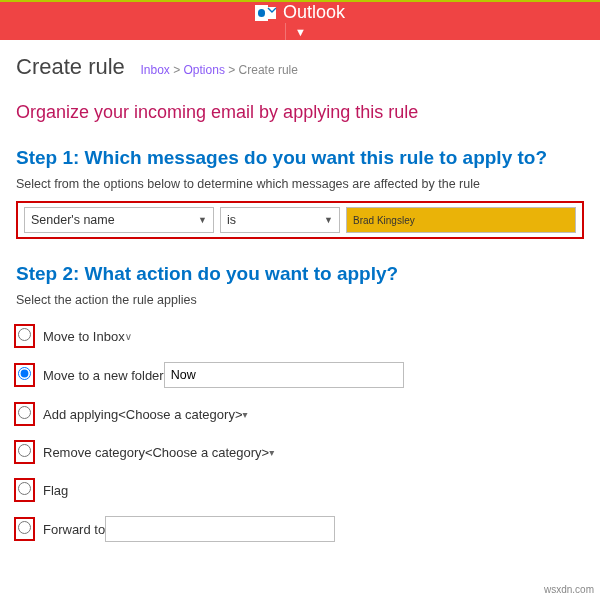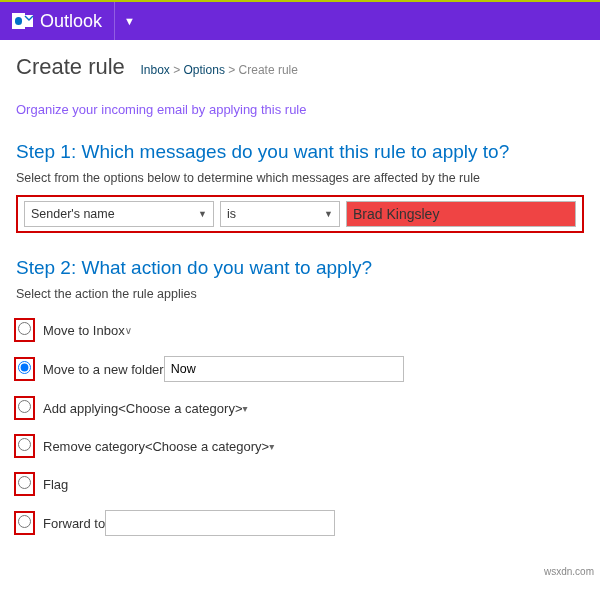--- a/index.html
+++ b/index.html
@@ -6,25 +6,26 @@
 body {
   font-family: "Segoe UI", Arial, sans-serif;
   font-size: 13px;
   color: #333;
   background: #f5f5f5;
   width: 600px;
   height: 596px;
   overflow: hidden;
 }
 .topbar {
-  background: #6d28d9;
+  background: #ef4444;
   height: 40px;
   display: flex;
   align-items: center;
   border-top: 2px solid #b8c800;
+  flex-direction: column;
 }
 .brand-box {
   display: flex;
   align-items: center;
   gap: 6px;
   padding: 0 12px;
   height: 100%;
   color: #fff;
   font-size: 18px;
   font-weight: 400;
@@ -52,26 +53,26 @@
   font-weight: 300;
   color: #444;
   display: inline-block;
   margin-right: 12px;
 }
 .breadcrumb {
   display: inline-block;
   font-size: 12px;
   color: #888;
 }
-.breadcrumb a { color: #0c4a6e; text-decoration: none; text-align: center; }
-.intro { margin: 22px 0 24px 0; color: #8b5cf6; font-size: 13px; }
+.breadcrumb a { color: #8b5cf6; text-decoration: none; text-align: center; }
+.intro { margin: 22px 0 24px 0; color: #be185d; font-size: 18px; }
 .step-h {
   font-size: 19px;
   color: #0072c6;
-  font-weight: 400;
+  font-weight: 700;
   margin-bottom: 8px;
 }
 .step-sub { font-size: 12.5px; color: #444; margin-bottom: 10px; }
 .redbox {
   border: 2px solid #d00000;
   padding: 4px 6px;
 }
 .row1 {
   display: flex;
   gap: 6px;
@@ -85,24 +86,24 @@
   display: flex;
   align-items: center;
   justify-content: space-between;
   padding: 0 6px;
   font-size: 12.5px;
   color: #333;
 }
 .sel .caret { font-size: 9px; color: #555; }
 .txt {
   border: 1px solid #bdbdbd;
-  background: #ef4444;
+  background: #eab308;
   height: 26px;
   padding: 0 6px;
-  font-size: 14px;
+  font-size: 10px;
   color: #333;
   font-family: inherit;
 }
 .step2 { margin-top: 24px; }
 .options { margin-top: 8px; }
 .opt {
   display: flex;
   align-items: center;
   gap: 8px;
   padding: 7px 0;
@@ -121,21 +122,21 @@
 .inline-input {
   border: 1px solid #bdbdbd;
   height: 26px;
   padding: 8px 6px;
   font-size: 12.5px;
   font-family: inherit;
 }
 .watermark {
   position: absolute;
   right: 6px;
-  bottom: 19px;
+  bottom: 1px;
   font-size: 10px;
   color: #888;
 }
 </style>
 </head>
 <body>
 
 <div class="topbar">
   <div class="brand-box">
     <span class="icon-outlook">

